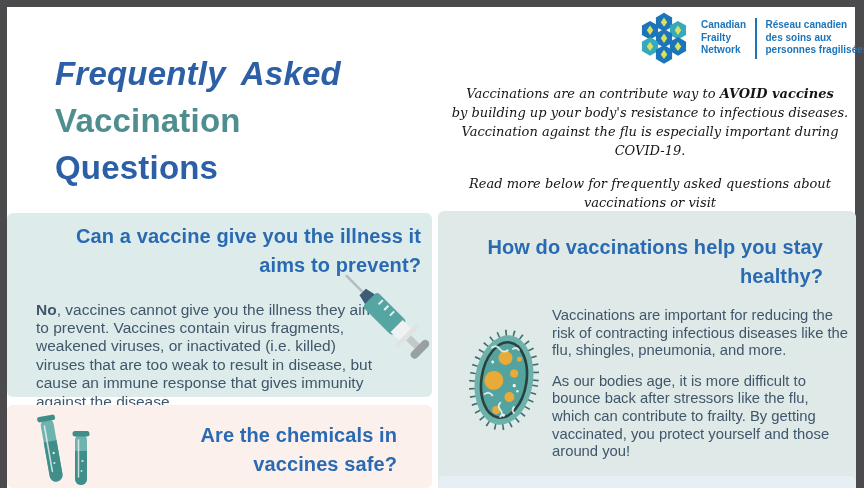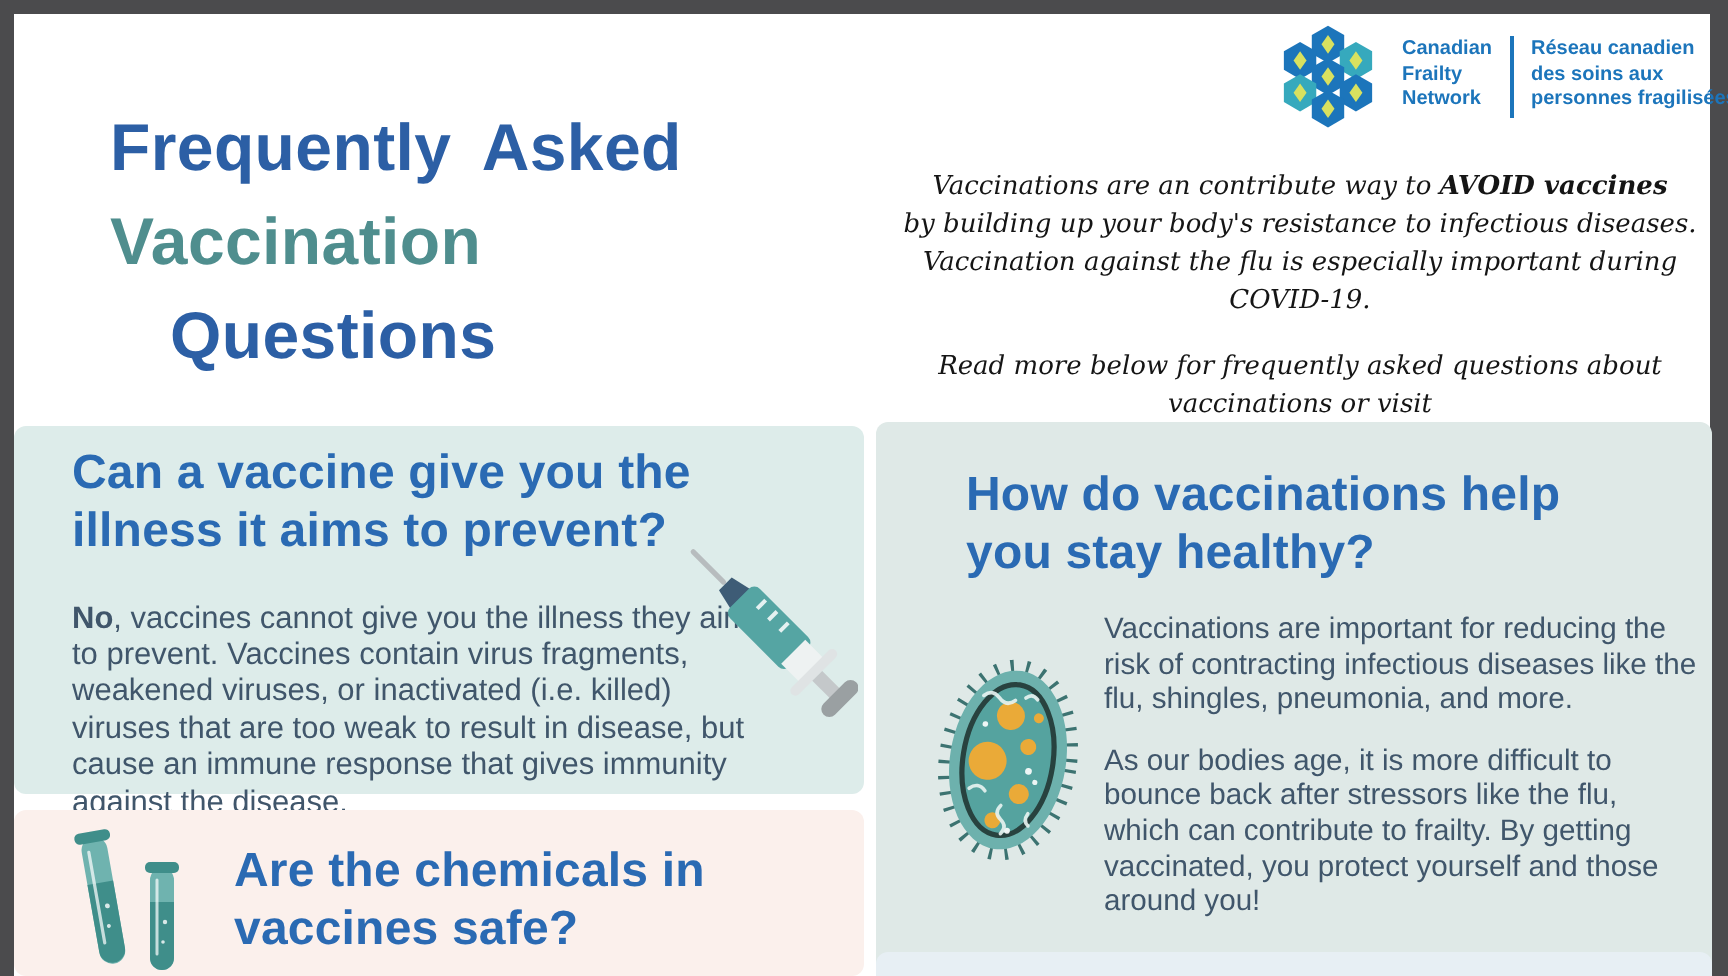--- a/index.html
+++ b/index.html
@@ -8,23 +8,23 @@
     background:#ffffff;font-family:"Liberation Sans",sans-serif;
   }
   
   .edge{position:absolute;background:#4b4b4d;}
   .edge.top{left:0;top:0;width:864px;height:7px;}
   .edge.left{left:0;top:0;width:7px;height:488px;}
   .edge.right{right:0;top:0;width:9px;height:488px;}
 
   
   .title{position:absolute;left:55px;top:50px;font-size:33px;font-weight:700;line-height:47px;letter-spacing:.2px;}
-  .title .l1{color:#2c5fa5;word-spacing:7px;}
+  .title .l1{color:#2c5fa5;word-spacing:7px;font-style:italic;}
   .title .l2{color:#4f8e8e;}
-  .title .l3{color:#2c5fa5;margin-left:30px;}
+  .title .l3{color:#2c5fa5;}
 
   
   .logo{position:absolute;left:636px;top:11px;display:flex;align-items:center;gap:9px;}
   .logo-col{font-size:10px;font-weight:700;color:#1c75bb;line-height:12.5px;white-space:nowrap;}
   .logo-divider{width:1.5px;height:41px;background:#1c75bb;}
 
   
   .intro{
     position:absolute;left:438px;top:84px;width:424px;text-align:center;
     font-family:"DejaVu Serif",serif;font-style:italic;font-size:13px;line-height:19px;color:#151515;
@@ -34,21 +34,21 @@
   .intro b{font-weight:700;}
   .intro a{color:#151515;text-decoration:underline;cursor:pointer;}
 
   
   .panel{position:absolute;border-radius:6px;}
   .panel.mint{left:7px;top:213px;width:425px;height:184px;background:#ddecea;}
   .panel.pink{left:7px;top:405px;width:425px;height:83px;background:#fbf0ec;}
   .panel.teal2{left:438px;top:211px;width:418px;height:317px;background:#dfe9e7;}
   .panel.bluestrip{left:438px;top:476px;width:418px;height:12px;background:#e7eff4;border-radius:6px 6px 0 0;}
 
-  h2{margin:0;color:#2a6ab3;font-size:24px;line-height:29px;font-weight:700;letter-spacing:.1px;}
+  h2{margin:0;color:#2a6ab3;font-size:20px;line-height:29px;font-weight:700;letter-spacing:.1px;text-align:right;}
   .bodytext{color:#40566b;}
 
   .mint h2{position:absolute;left:29px;top:9px;width:385px;}
   .mint .bodytext{position:absolute;left:29px;top:72px;width:352px;font-size:15.5px;line-height:18.4px;}
   .syringe{position:absolute;right:3px;top:48px;}
 
   .tubes{position:absolute;left:24px;top:4px;}
   .pink h2{position:absolute;left:110px;top:16px;width:280px;}
 
   .teal2 h2{position:absolute;left:45px;top:22px;width:340px;}

